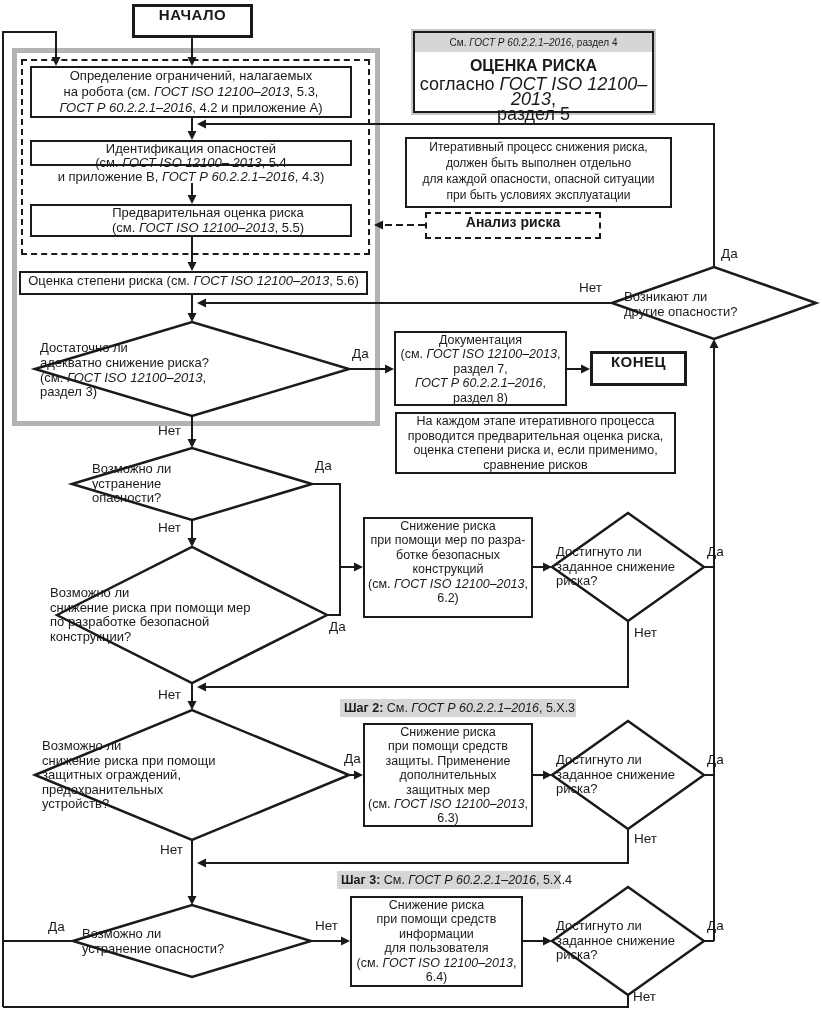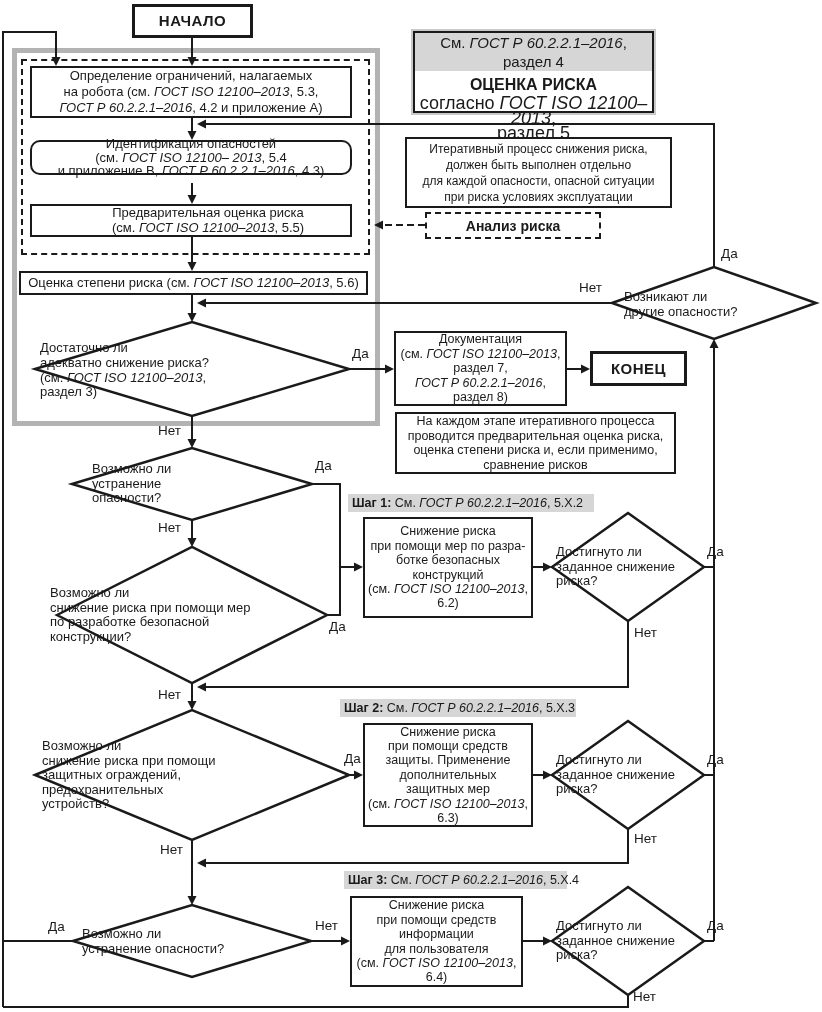--- a/index.html
+++ b/index.html
@@ -7,30 +7,30 @@
           font-family:"Liberation Sans",sans-serif;color:var(--line,#1a1a1a);overflow:hidden;}
   .frame{position:absolute;box-sizing:border-box;z-index:1;}
   .gray-frame{border:5px solid var(--frame-gray,#b3b3b3);}
   .dashed-frame{border:2px dashed var(--line,#1a1a1a);}
   svg.wires{position:absolute;left:0;top:0;z-index:2;}
   svg.wires .c{fill:none;stroke:var(--line,#1a1a1a);stroke-width:2;}
   svg.wires .c.dash{stroke-dasharray:7 4;}
   svg.wires .ah{fill:var(--line,#1a1a1a);stroke:none;}
   svg.wires .dm{fill:#ffffff;stroke:var(--line,#1a1a1a);stroke-width:2.5;}
   .node{position:absolute;box-sizing:border-box;background:#fff;border:2px solid var(--line,#1a1a1a);
-        display:flex;flex-direction:column;align-items:center;justify-content:center;
+        display:flex;flex-direction:column;align-items:center;
         text-align:center;z-index:3;font-size:13px;line-height:16px;}
   .terminal{border-width:3px;font-weight:bold;font-size:15px;letter-spacing:.5px;}
   .dashed-node{border-style:dashed;font-weight:bold;font-size:14px;}
   .dtext{position:absolute;z-index:3;text-align:left;font-size:13px;line-height:14.5px;background:transparent;}
   .yn{position:absolute;z-index:3;font-size:13.5px;line-height:14px;}
   .steplabel{position:absolute;z-index:3;background:var(--label-bg,#d6d6d6);font-size:12.5px;
              line-height:18px;padding:0 4px;white-space:nowrap;box-sizing:border-box;}
   .assess{padding:0;justify-content:flex-start;box-shadow:0 0 0 2px #c9c9c9;}
-  .assess .hdr{width:100%;background:var(--label-bg,#d6d6d6);font-size:15px;line-height:19px;}
+  .assess .hdr{width:100%;background:var(--label-bg,#d6d6d6);font-size:10px;line-height:19px;}
   .assess .ttl{font-weight:bold;font-size:16px;line-height:22px;margin-top:3px;}
   .assess .sub{font-size:18px;line-height:15px;}
   .small{font-size:12.5px;line-height:14.4px;}
   .mid{font-size:12px;line-height:16px;}
 </style>
 </head>
 <body>
 
 <div class="canvas">
 
@@ -119,59 +119,58 @@
   <div class="node terminal" style="left:132px;top:4px;width:121px;height:34px;">
       <span>НАЧАЛО</span>
     </div>
   <div class="node terminal" style="left:590px;top:351px;width:97px;height:35px;">
       <span>КОНЕЦ</span>
     </div>
 
   <div class="node" style="left:30px;top:66px;width:322px;height:52px;">
       <div><span>Определение ограничений, налагаемых</span><br><span>на робота (см. </span><span style="font-style: italic;">ГОСТ ISO 12100–2013</span><span>, 5.3,</span><br><span style="font-style: italic;">ГОСТ Р 60.2.2.1–2016</span><span>, 4.2 и приложение А)</span></div>
     </div>
-  <div class="node" style="left:30px;top:140px;width:322px;height:35px;line-height:13.8px;border-radius:10px;">
+  <div class="node" style="left:30px;top:140px;width:322px;height:26px;line-height:13.8px;">
       <div><span>Идентификация опасностей</span><br><span>(см. </span><span style="font-style: italic;">ГОСТ ISO 12100– 2013</span><span>, 5.4</span><br><span>и приложение В, </span><span style="font-style: italic;">ГОСТ Р 60.2.2.1–2016</span><span>, 4.3)</span></div>
     </div>
   <div class="node" style="left:30px;top:204px;width:322px;height:33px;line-height:14.5px;padding-left:34px;">
       <div><span>Предварительная оценка риска</span><br><span>(см. </span><span style="font-style: italic;">ГОСТ ISO 12100–2013</span><span>, 5.5)</span></div>
     </div>
   <div class="node" style="left:19px;top:271px;width:349px;height:24px;">
       <div><span>Оценка степени риска (см. </span><span style="font-style: italic;">ГОСТ ISO 12100–2013</span><span>, 5.6)</span></div>
     </div>
 
   <div class="node assess" style="left:413px;top:31px;width:241px;height:82px;">
     <div class="hdr"><span>См. </span><span style="font-style: italic;">ГОСТ Р 60.2.2.1–2016</span><span>, раздел 4</span></div>
     <div class="ttl">ОЦЕНКА РИСКА</div>
     <div class="sub"><span>согласно </span><span style="font-style: italic;">ГОСТ ISO 12100–2013</span><span>,</span><br><span>раздел 5</span></div>
   </div>
   <div class="node mid" style="left:405px;top:137px;width:267px;height:71px;">
-      <div><span>Итеративный процесс снижения риска,</span><br><span>должен быть выполнен отдельно</span><br><span>для каждой опасности, опасной ситуации</span><br><span>при риска условиях эксплуатации</span></div>
+      <div><span>Итеративный процесс снижения риска,</span><br><span>должен быть выполнен отдельно</span><br><span>для каждой опасности, опасной ситуации</span><br><span>при быть условиях эксплуатации</span></div>
     </div>
   <div class="node dashed-node" style="left:425px;top:212px;width:176px;height:27px;">
       <span>Анализ риска</span>
     </div>
   <div class="node small" style="left:394px;top:331px;width:173px;height:75px;">
       <div><span>Документация</span><br><span>(см. </span><span style="font-style: italic;">ГОСТ ISO 12100–2013</span><span>,</span><br><span>раздел 7,</span><br><span style="font-style: italic;">ГОСТ Р 60.2.2.1–2016</span><span>,</span><br><span>раздел 8)</span></div>
     </div>
   <div class="node small" style="left:395px;top:412px;width:281px;height:62px;line-height:14.5px;">
       <div><span>На каждом этапе итеративного процесса</span><br><span>проводится предварительная оценка риска,</span><br><span>оценка степени риска и, если применимо,</span><br><span>сравнение рисков</span></div>
     </div>
 
-  <div class="steplabel" style="left:348px;top:494px;width:246px;"><span style="font-weight: 700;">Шаг 1:</span><span> См. </span><span style="font-style: italic;">ГОСТ Р 60.2.2.1–2016</span><span>, 5.X.2</span></div>
   <div class="node small" style="left:363px;top:517px;width:170px;height:101px;">
       <div><span>Снижение риска</span><br><span>при помощи мер по разра-</span><br><span>ботке безопасных</span><br><span>конструкций</span><br><span>(см. </span><span style="font-style: italic;">ГОСТ ISO 12100–2013</span><span>,</span><br><span>6.2)</span></div>
     </div>
 
   <div class="steplabel" style="left:340px;top:699px;width:236px;"><span style="font-weight: 700;">Шаг 2:</span><span> См. </span><span style="font-style: italic;">ГОСТ Р 60.2.2.1–2016</span><span>, 5.X.3</span></div>
   <div class="node small" style="left:363px;top:723px;width:170px;height:104px;">
       <div><span>Снижение риска</span><br><span>при помощи средств</span><br><span>защиты. Применение</span><br><span>дополнительных</span><br><span>защитных мер</span><br><span>(см. </span><span style="font-style: italic;">ГОСТ ISO 12100–2013</span><span>,</span><br><span>6.3)</span></div>
     </div>
 
-  <div class="steplabel" style="left:344px;top:871px;width:223px;"><span style="font-weight: 700;">Шаг 3:</span><span> См. </span><span style="font-style: italic;">ГОСТ Р 60.2.2.1–2016</span><span>, 5.X.4</span></div>
+  <div class="steplabel" style="left:337px;top:871px;width:223px;"><span style="font-weight: 700;">Шаг 3:</span><span> См. </span><span style="font-style: italic;">ГОСТ Р 60.2.2.1–2016</span><span>, 5.X.4</span></div>
   <div class="node small" style="left:350px;top:896px;width:173px;height:91px;">
       <div><span>Снижение риска</span><br><span>при помощи средств</span><br><span>информации</span><br><span>для пользователя</span><br><span>(см. </span><span style="font-style: italic;">ГОСТ ISO 12100–2013</span><span>,</span><br><span>6.4)</span></div>
     </div>
 
   <div class="dtext" style="left:40px;top:341px;width:304px;line-height:14.8px;"><span>Достаточно ли</span><br><span>адекватно снижение риска?</span><br><span>(см. </span><span style="font-style: italic;">ГОСТ ISO 12100–2013</span><span>,</span><br><span>раздел 3)</span></div>
   <div class="dtext" style="left:624px;top:289px;width:180px;line-height:15px;"><span>Возникают ли</span><br><span>другие опасности?</span></div>
   <div class="dtext" style="left:92px;top:462px;width:200px;"><span>Возможно ли</span><br><span>устранение</span><br><span>опасности?</span></div>
   <div class="dtext" style="left:50px;top:586px;width:284px;"><span>Возможно ли</span><br><span>снижение риска при помощи мер</span><br><span>по разработке безопасной</span><br><span>конструкции?</span></div>
   <div class="dtext" style="left:556px;top:545px;width:144px;"><span>Достигнуто ли</span><br><span>заданное снижение</span><br><span>риска?</span></div>
   <div class="dtext" style="left:42px;top:739px;width:300px;"><span>Возможно ли</span><br><span>снижение риска при помощи</span><br><span>защитных ограждений,</span><br><span>предохранительных</span><br><span>устройств?</span></div>

